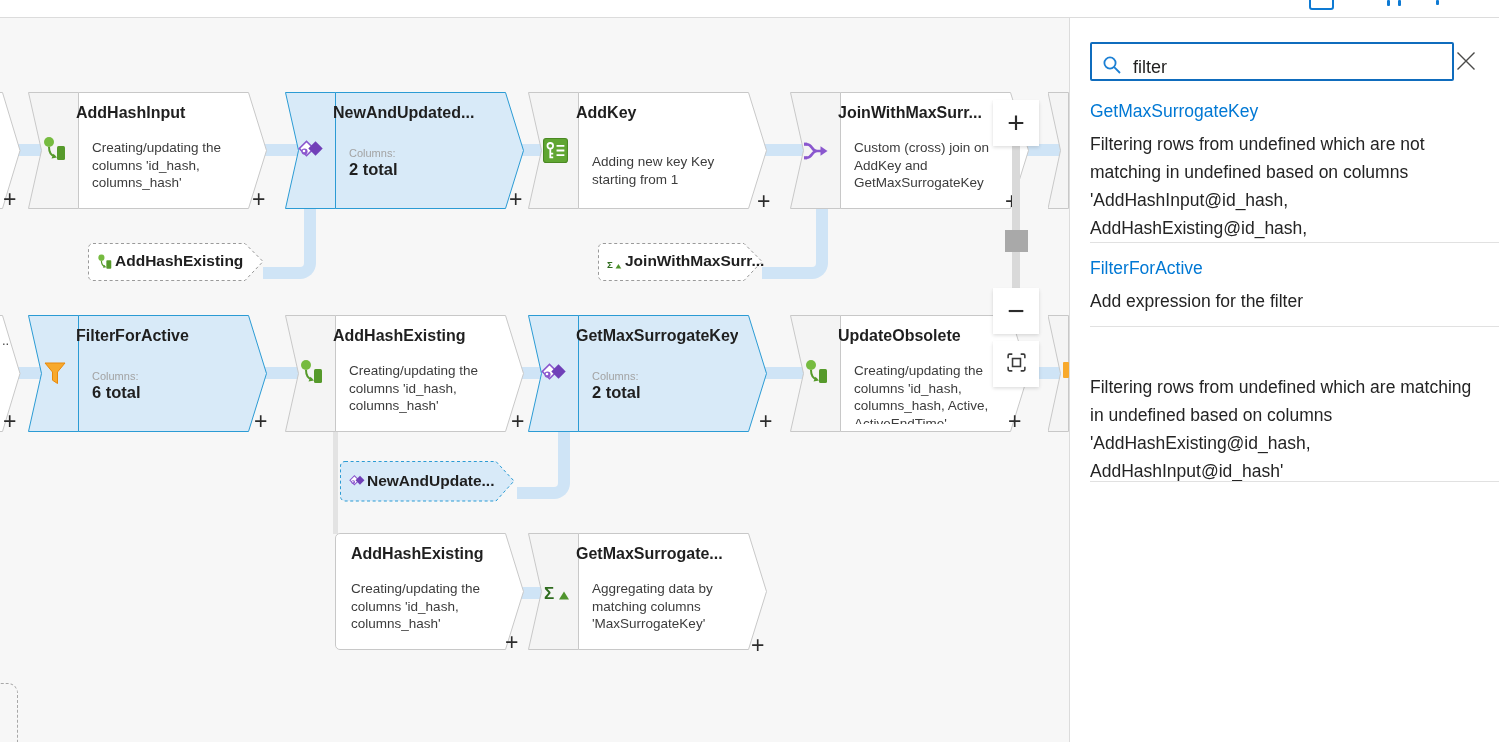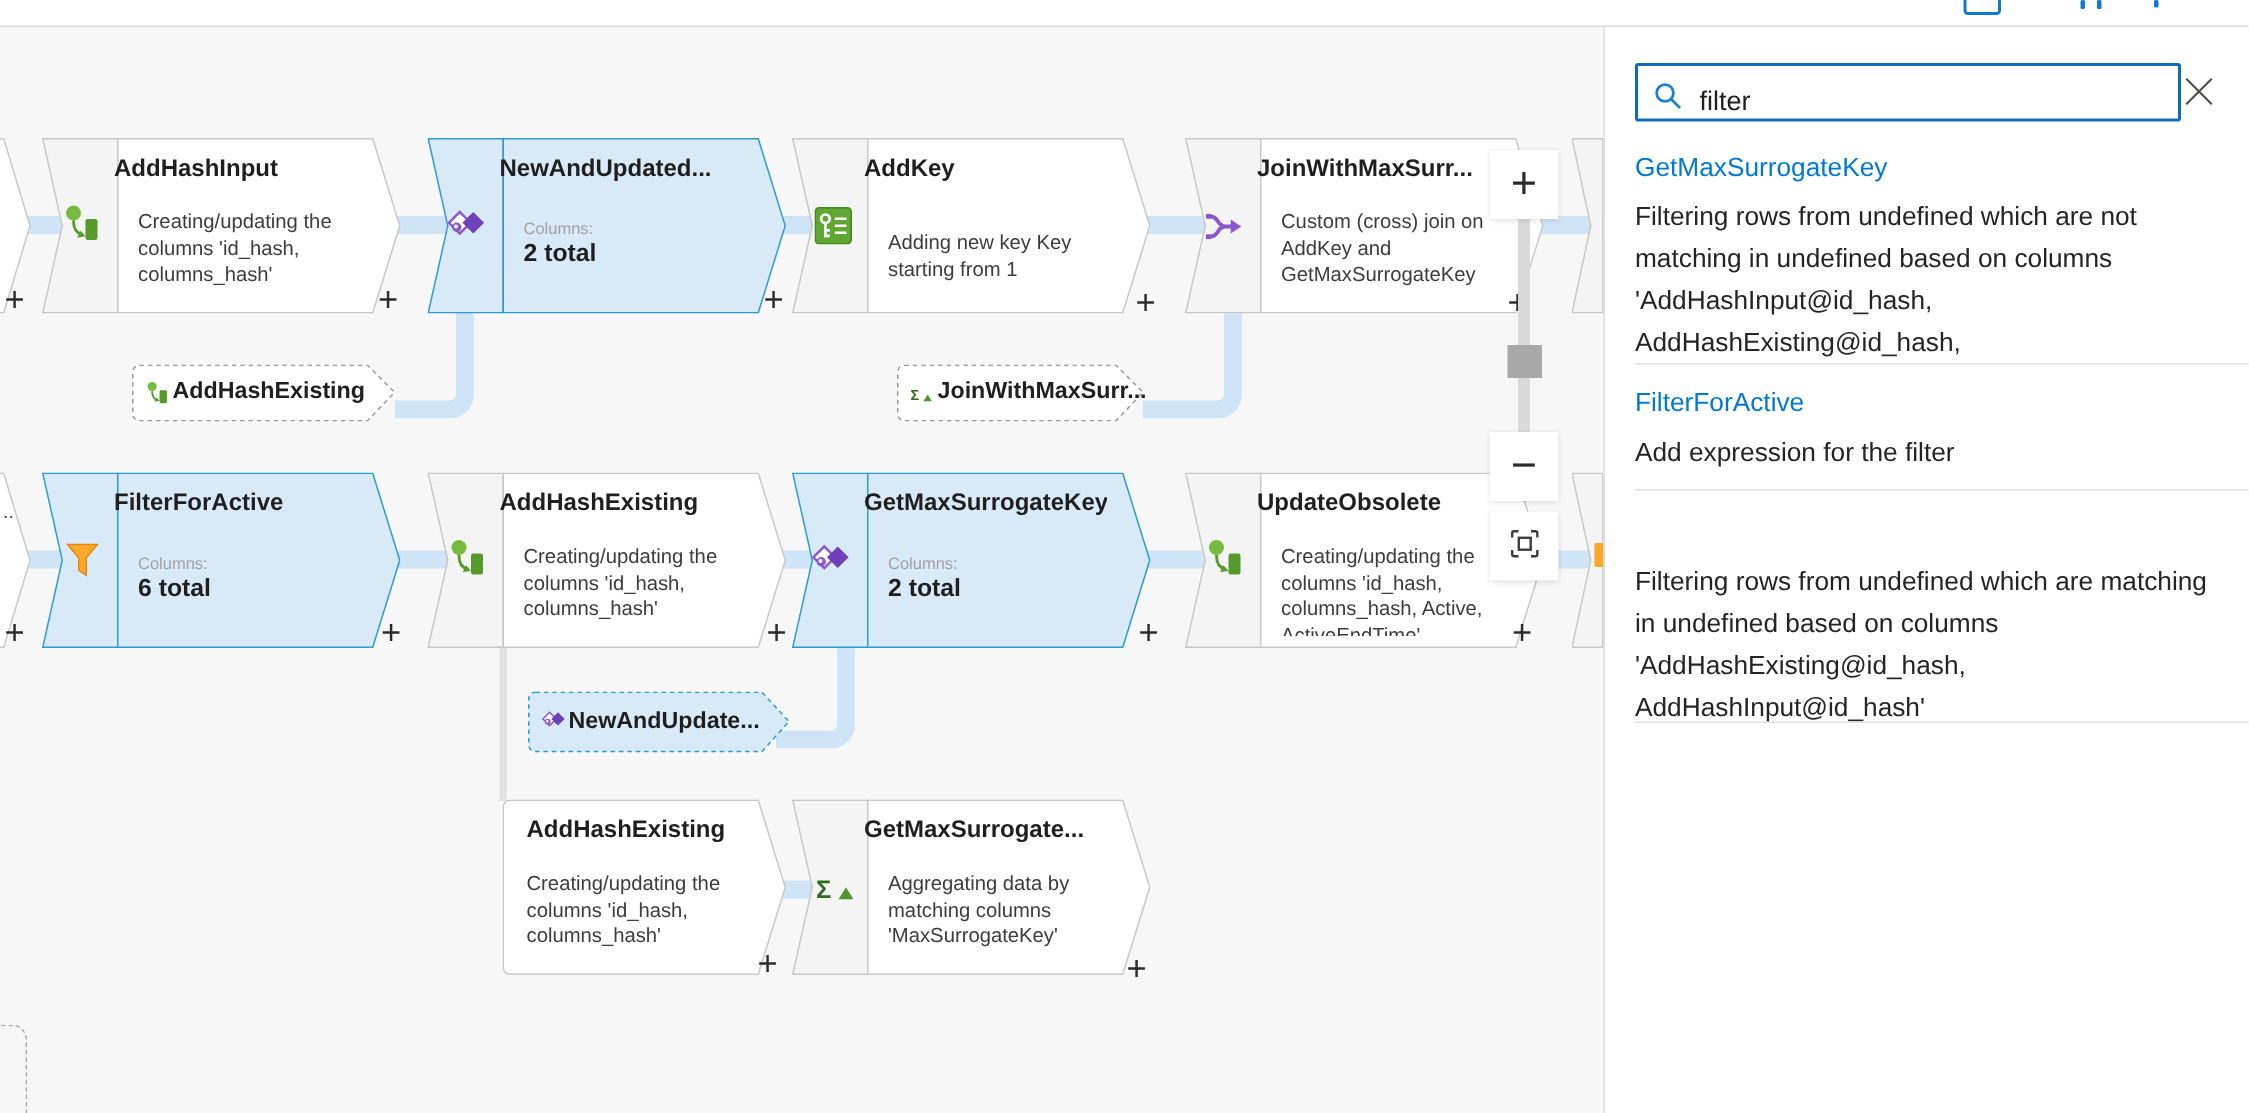--- a/index.html
+++ b/index.html
@@ -295,21 +295,21 @@
     </svg>
     <span class="badge-ico" style="top:13px">
       <svg width="16" height="11" viewBox="0 0 28 19">
           <text x="0" y="15.5" font-size="17" font-weight="bold" fill="#2e6b1e" font-family="Liberation Sans,sans-serif">Σ</text>
           <path d="M15,16.5 L25,16.5 L20,8.5 Z" fill="#4f942c"></path>
         </svg>
     </span>
     <span class="badge-lbl">JoinWithMaxSurr...</span>
   </div>
 
-  <div class="badge" style="left:352px;top:443px;width:175px;height:41px">
+  <div class="badge" style="left:340px;top:443px;width:175px;height:41px">
     <svg width="175" height="41" viewBox="0 0 175 41">
       <path d="M5,0.5 H156 L174,20 L156,40 H5 A4.5,4.5 0 0 1 0.5,35.5 V5 A4.5,4.5 0 0 1 5,0.5 Z" fill="#d8eaf8" stroke="#2b9bd4" stroke-dasharray="3,2.6"></path>
     </svg>
     <span class="badge-ico" style="top:13px">
       <svg width="17" height="13" viewBox="0 0 27 21">
           <rect x="3.4" y="3.4" width="10.2" height="10.2" transform="rotate(45 8.5 8.5)" fill="#fff" stroke="#8a57ce" stroke-width="1.6"></rect>
           <rect x="12.4" y="3.4" width="10.2" height="10.2" transform="rotate(45 17.5 8.5)" fill="#7040b8"></rect>
           <circle cx="6.5" cy="11.5" r="3.1" fill="#8a57ce"></circle>
           <circle cx="6" cy="11" r="1.3" fill="#fff"></circle>
         </svg>

